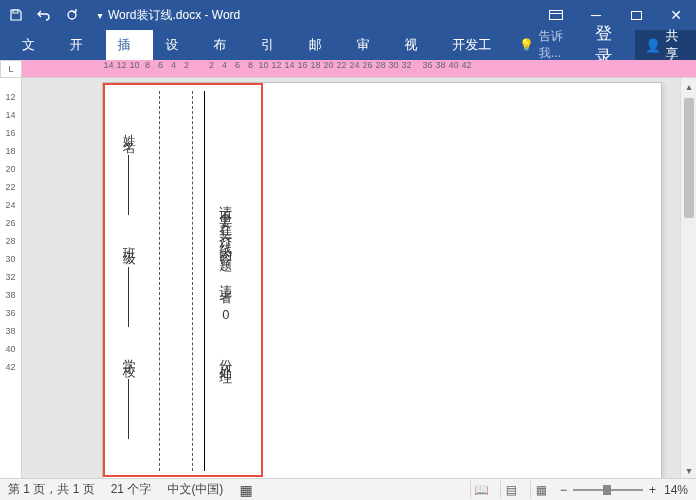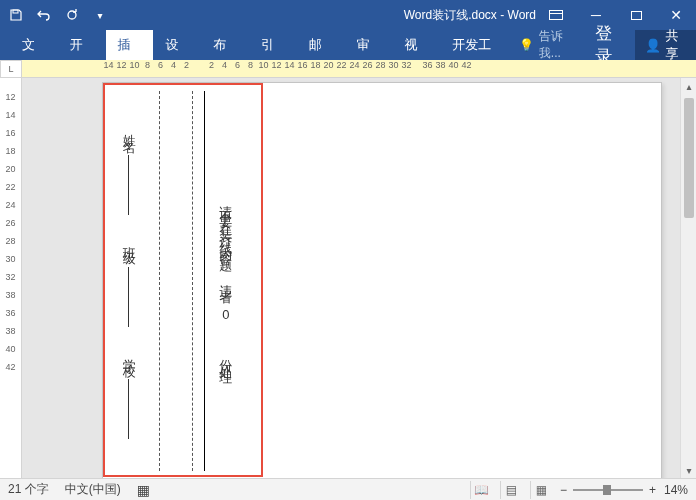--- a/index.html
+++ b/index.html
@@ -1,35 +1,35 @@
 <!DOCTYPE html>
 <html><head>
 <meta charset="utf-8">
 <style>
 * { margin: 0; padding: 0; box-sizing: border-box; font-family: "Microsoft YaHei", sans-serif; }
 body { width: 696px; height: 500px; background: #fff; overflow: hidden; position: relative; }
 
 .titlebar { height: 30px; background: #2b579a; display: flex; align-items: center; color: #fff; font-size: 12px; }
 .qat { display: flex; align-items: center; padding-left: 8px; gap: 12px; }
 .qat-icon { width: 16px; height: 16px; display: flex; align-items: center; justify-content: center; font-size: 14px; }
-.title-text { flex: 1; text-align: right; }
+.title-text { flex: 1; text-align: left; }
 .win-controls { display: flex; align-items: center; gap: 0; }
 .win-btn { width: 40px; height: 30px; display: flex; align-items: center; justify-content: center; font-size: 14px; }
 
 .ribbon { height: 30px; background: #2b579a; display: flex; align-items: center; padding-left: 10px; gap: 0; }
 .rtab { padding: 0 12px; height: 30px; line-height: 30px; color: #fff; font-size: 13px; cursor: pointer; }
 .rtab.active { background: #fff; color: #2b579a; border-bottom: 2px solid #fff; }
 .ribbon-right { margin-left: auto; display: flex; align-items: center; height: 30px; }
 .tell-me { display: flex; align-items: center; color: #b8cce4; font-size: 12px; padding: 0 8px; gap: 4px; }
 .login { color: #fff; font-size: 17px; padding: 0 10px; }
 .share { background: #1e3f73; color: #fff; font-size: 13px; padding: 0 10px; height: 30px; display: flex; align-items: center; gap: 4px; }
 
 .ruler-area { position: absolute; top: 60px; left: 0; right: 0; height: 18px; background: #f3f3f3; }
 .corner-l { position: absolute; left: 0; top: 0; width: 22px; height: 18px; background: #fff; border: 1px solid #d4d4d4; font-size: 9px; display: flex; align-items: center; justify-content: center; color: #666; }
-.hruler { position: absolute; left: 22px; right: 0; top: 0; height: 18px; background: #fef9c3; border-bottom: 1px solid #d4d4d4; overflow: hidden; }
+.hruler { position: absolute; left: 22px; right: 0; top: 0; height: 18px; background: #f9a8d4; border-bottom: 1px solid #d4d4d4; overflow: hidden; }
 .hruler-inner { position: absolute; left: 80px; top: 0; height: 100%; white-space: nowrap; font-size: 9px; color: #666; letter-spacing: 4px; }
 .hr-num { display: inline-block; width: 11px; text-align: center; letter-spacing: 0; margin: 0 1px; }
 .gap { display: inline-block; width: 12px; }
 
 .vruler { position: absolute; left: 0; top: 78px; bottom: 22px; width: 22px; background: #fff; border-right: 1px solid #d4d4d4; overflow: hidden; }
 .vruler-inner { position: absolute; left: 0; top: 10px; width: 100%; font-size: 9px; color: #666; text-align: center; }
 .vr-num { height: 18px; display: flex; align-items: center; justify-content: center; }
 
 .doc-area { position: absolute; left: 22px; top: 78px; right: 16px; bottom: 22px; background: #e6e6e6; overflow: hidden; }
 .page { position: absolute; left: 80px; top: 4px; width: 560px; height: 700px; background: #fff; border: 1px solid #c4c4c4; box-shadow: 2px 2px 4px rgba(0,0,0,0.1); }
@@ -167,20 +167,21 @@
   </div>
 </div>
 
 <div class="scrollbar-v">
   <div class="scroll-arrow">▴</div>
   <div class="thumb"></div>
   <div class="scroll-arrow" style="position:absolute;bottom:0;">▾</div>
 </div>
 
 <div class="statusbar">
+  <span>第 1 页，共 1 页</span>
   <span>21 个字</span>
   <span>中文(中国)</span>
   <span style="font-size:14px;">▦</span>
   <div class="sb-right">
     <div class="view-btn">📖</div>
     <div class="view-btn">▤</div>
     <div class="view-btn">▦</div>
     <div class="zoom-slider">
       <span>−</span>
       <div class="slider-track">

